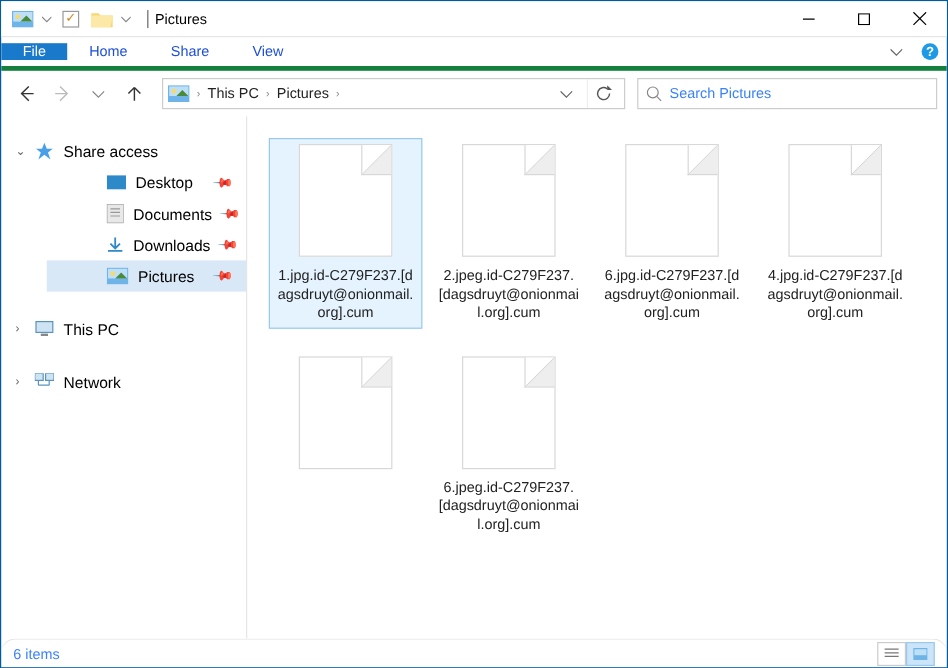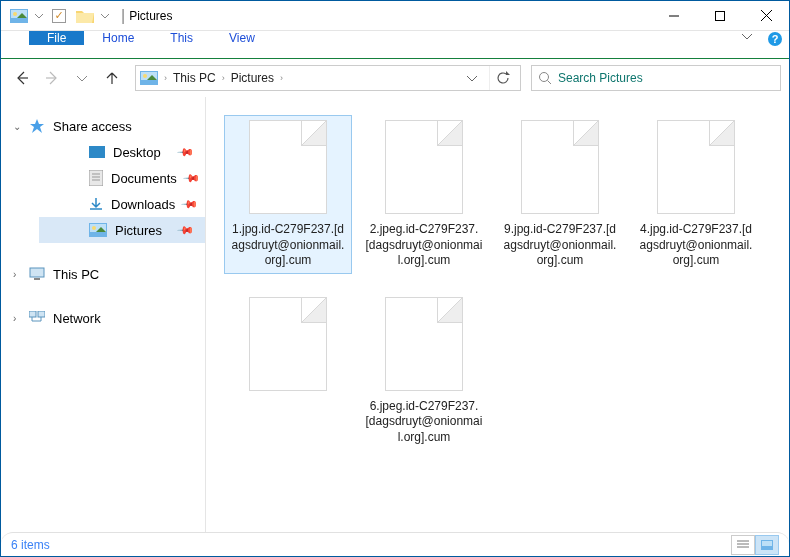--- a/index.html
+++ b/index.html
@@ -8,37 +8,37 @@
   
   .titlebar { height: 30px; background: #fff; border-bottom: 1px solid #e5e5e5; display: flex; align-items: center; }
   .titlebar .qat { display: flex; align-items: center; gap: 2px; padding: 0 6px; }
   .titlebar .qat .qat-item { width: 24px; height: 24px; display: flex; align-items: center; justify-content: center; }
   .titlebar .title-sep { color: #888; margin: 0 4px; }
   .titlebar .title-text { font-size: 12px; color: #000; }
   .titlebar .win-controls { margin-left: auto; display: flex; }
   .titlebar .win-controls div { width: 46px; height: 30px; display: flex; align-items: center; justify-content: center; }
 
   
-  .ribbon { height: 28px; display: flex; align-items: flex-start; border-bottom: 1px solid #15803d; padding-left: 28px; }
+  .ribbon { height: 28px; display: flex; align-items: center; border-bottom: 4px solid #15803d; }
   .ribbon .file-tab { background: #1979ca; color: #fff; font-size: 12px; padding: 0 18px; display: flex; align-items: center; }
   .ribbon .tab { font-size: 12px; color: #1d4ed8; padding: 0 18px; display: flex; align-items: center; }
   .ribbon .spacer { flex: 1; }
   .ribbon .expand { width: 28px; display: flex; align-items: center; justify-content: center; color: #666; font-size: 10px;}
   .ribbon .help { width: 28px; display: flex; align-items: center; justify-content: center; }
 
   
   .navbar { height: 38px; display: flex; align-items: center; padding: 0 8px; gap: 4px; }
   .navbar .nav-btn { width: 26px; height: 26px; display: flex; align-items: center; justify-content: center; color: #888; }
   .navbar .nav-btn.enabled { color: #333; }
   .addr { flex: 1; height: 26px; border: 1px solid #ccc; display: flex; align-items: center; padding: 0 4px; gap: 6px; font-size: 12px; margin: 0 6px; }
   .addr .crumb { color: #222; }
   .addr .sep { color: #888; font-size: 9px; }
   .addr .drop { margin-left: auto; color: #666; font-size: 10px; padding: 0 6px;}
   .addr .refresh { color: #555; padding: 0 6px; border-left: 1px solid #eee; height: 100%; display:flex; align-items:center;}
-  .search { width: 250px; height: 26px; border: 1px solid #ccc; display: flex; align-items: center; padding: 0 6px; font-size: 12px; color: #0f766e; gap: 6px; }
+  .search { width: 250px; height: 26px; border: 1px solid #ccc; display: flex; align-items: center; padding: 0 6px; font-size: 12px; color: #3b82f6; gap: 6px; }
 
   
   .main { display: flex; height: calc(100% - 30px - 28px - 38px - 24px); }
   .sidebar { width: 205px; border-right: 1px solid #e5e5e5; padding-top: 16px; font-size: 13px; display:flex; flex-direction:column; }
   .side-item { display: flex; align-items: center; height: 26px; padding-left: 28px; gap: 8px; position:relative;}
   .side-item.child { padding-left: 50px; margin-left: 38px; }
   .side-item.selected { background: #d9e8f7; }
   .side-item .pin { margin-left: auto; margin-right: 12px; color: #888; font-size: 11px; transform: rotate(45deg); }
   .side-caret { position:absolute; left:12px; font-size:10px; color:#666;}
   .side-spacer { height: 18px; }
@@ -112,21 +112,21 @@
           <line x1="0" y1="0" x2="11" y2="11" stroke="#000"></line>
           <line x1="11" y1="0" x2="0" y2="11" stroke="#000"></line>
         </svg>
       </div>
   </div>
 </div>
 
 <div class="ribbon">
   <div class="file-tab">File</div>
   <div class="tab">Home</div>
-  <div class="tab">This</div>
+  <div class="tab">Share</div>
   <div class="tab">View</div>
   <div class="spacer"></div>
   <div class="expand">
       <svg width="10" height="10">
         <path d="M0 3 L5 8 L10 3" stroke="#666" fill="none"></path>
       </svg>
     </div>
   <div class="help">
       <svg width="16" height="16">
         <circle cx="8" cy="8" r="7" fill="#1e99e6"></circle>
@@ -280,21 +280,21 @@
         <div class="file-item selected">
           <div class="file-icon"></div>
           <div class="file-label">1.jpg.id-C279F237.[dagsdruyt@onionmail.org].cum</div>
         </div>
         <div class="file-item">
           <div class="file-icon"></div>
           <div class="file-label">2.jpeg.id-C279F237.[dagsdruyt@onionmail.org].cum</div>
         </div>
         <div class="file-item">
           <div class="file-icon"></div>
-          <div class="file-label">9.jpg.id-C279F237.[dagsdruyt@onionmail.org].cum</div>
+          <div class="file-label">6.jpg.id-C279F237.[dagsdruyt@onionmail.org].cum</div>
         </div>
         <div class="file-item">
           <div class="file-icon"></div>
           <div class="file-label">4.jpg.id-C279F237.[dagsdruyt@onionmail.org].cum</div>
         </div>
         <div class="file-item">
           <div class="file-icon"></div>
         </div>
         <div class="file-item">
           <div class="file-icon"></div>

